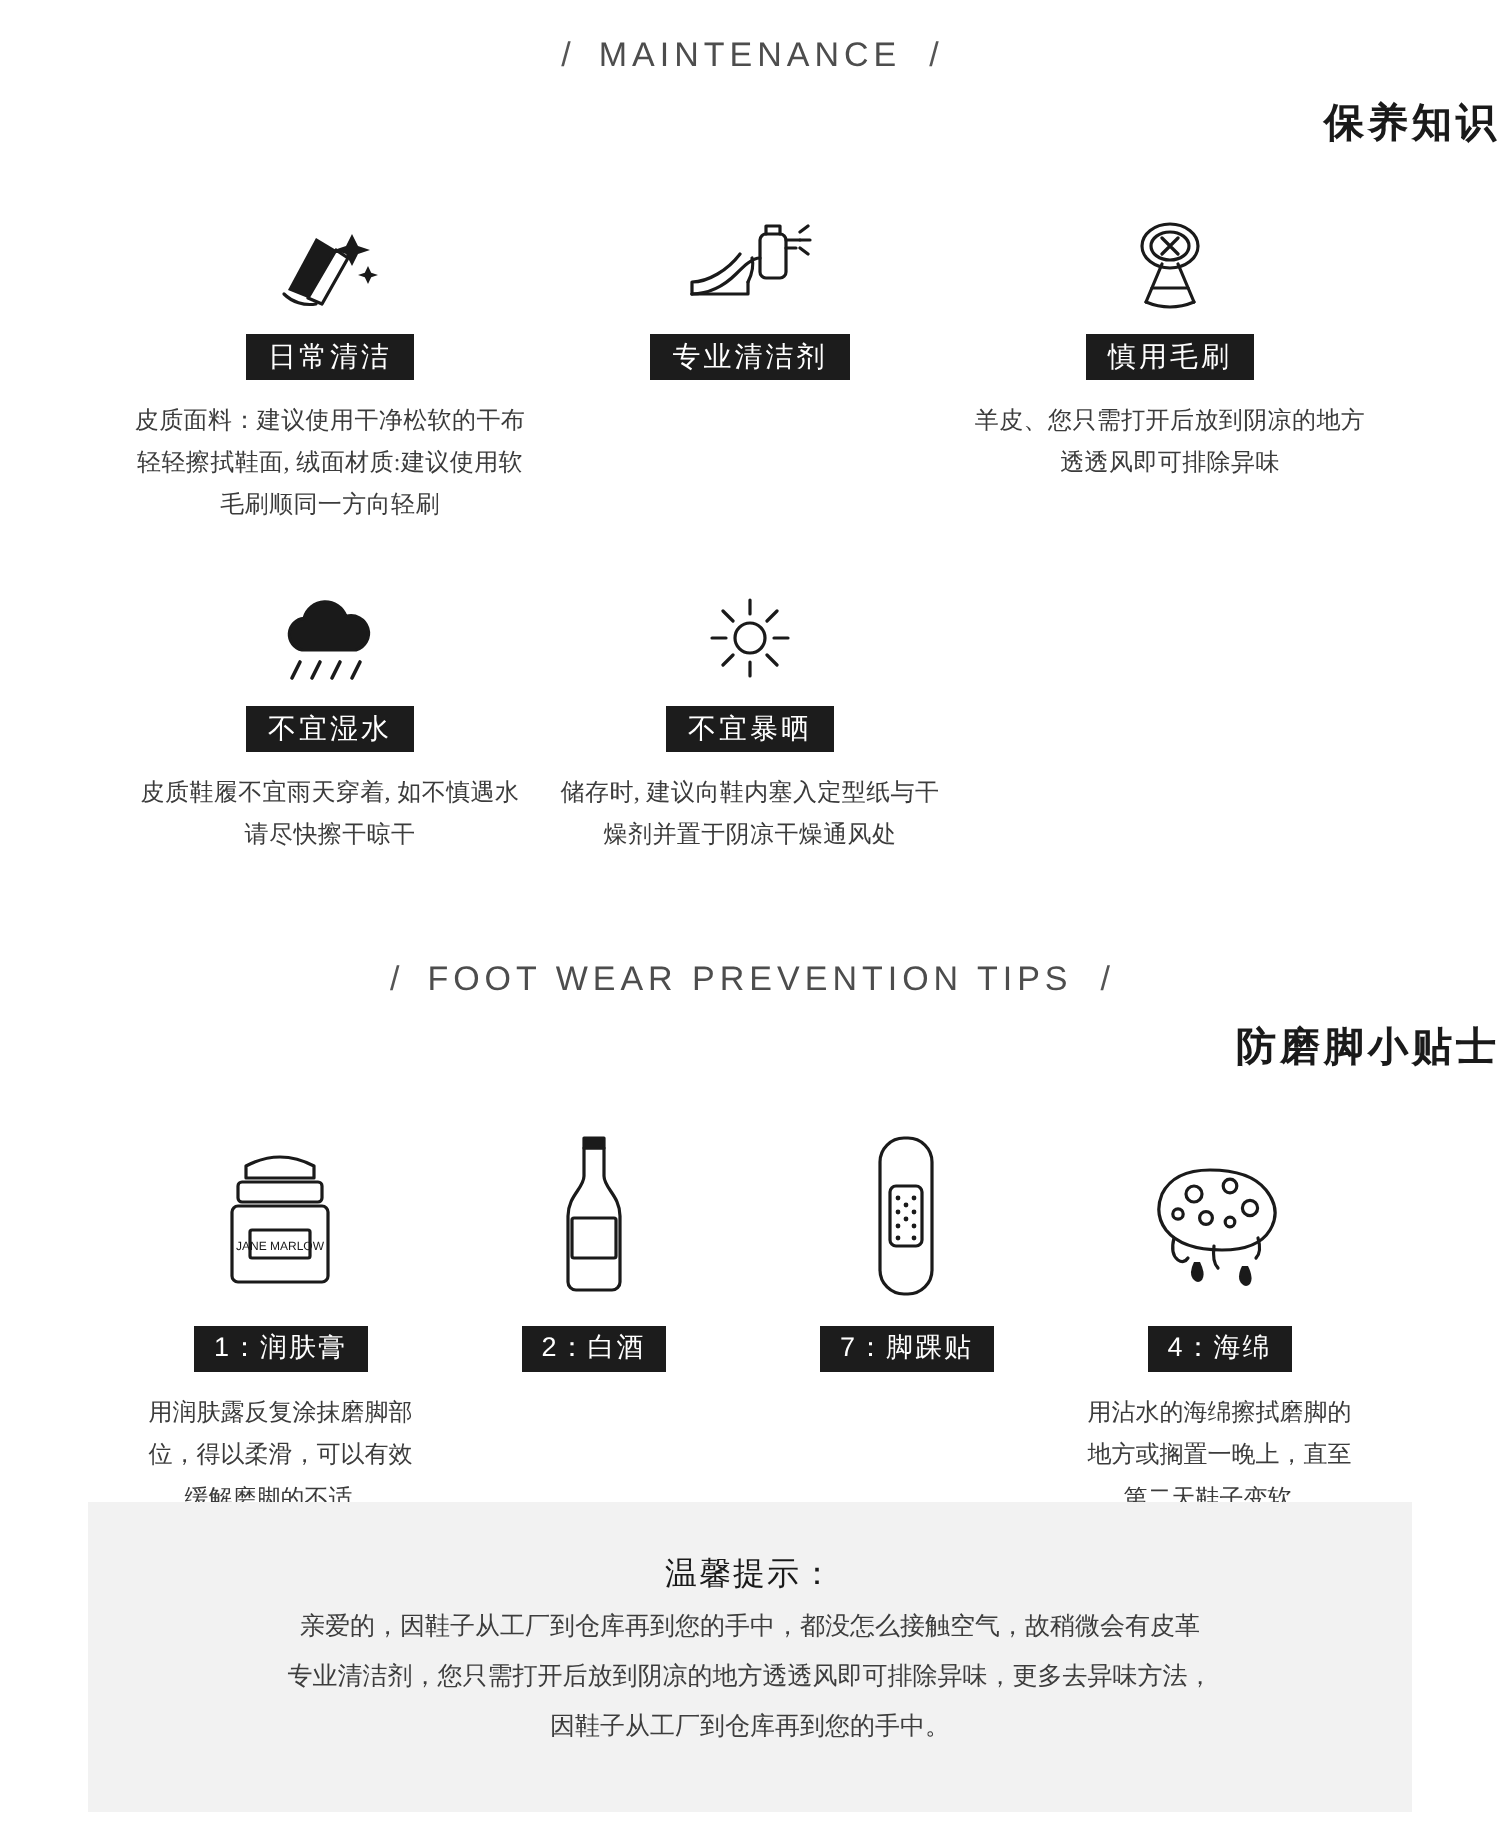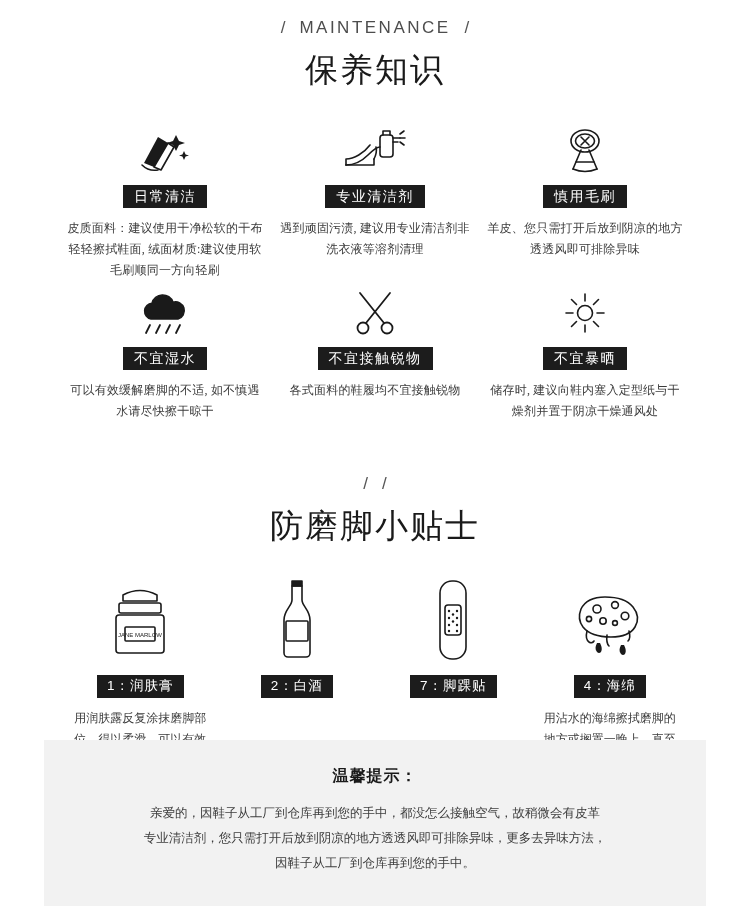--- a/index.html
+++ b/index.html
@@ -25,34 +25,35 @@
     align-items: center;
     justify-content: center;
     gap: 14px;
   }
   .sec-eyebrow .slash {
     font-size: 17px;
     color: #555;
     letter-spacing: 0;
   }
   .sec-title {
-    font-size: 33px;
-    font-weight: 400;
+    font-size: 20px;
+    font-weight: 700;
     letter-spacing: 2px;
     color: #1a1a1a;
     margin-top: 10px;
+    text-align: right;
   }
 
   
   #maintenance { padding-top: 18px; }
   .m-grid {
     margin-top: 26px;
     display: grid;
     grid-template-columns: repeat(3, 1fr);
-    row-gap: 0;
+    row-gap: 24px;
     padding: 0 60px;
   }
   .m-cell { text-align: center; padding: 0 6px; }
   .m-icon {
     height: 56px;
     display: flex;
     align-items: flex-end;
     justify-content: center;
     margin-bottom: 10px;
   }
@@ -112,26 +113,26 @@
     position: absolute;
     left: 44px;
     right: 44px;
     bottom: 14px;
     background: #f2f2f2;
     padding: 26px 40px 30px;
   }
   .notice-title {
     text-align: center;
     font-size: 16px;
-    font-weight: 700;
+    font-weight: 400;
     color: #1a1a1a;
     letter-spacing: 1px;
   }
   .notice-body {
-    margin-top: 14px;
+    margin-top: 3px;
     text-align: center;
     font-size: 12.5px;
     line-height: 2;
     color: #3d3d3d;
   }
 
   svg { display: block; }
 </style>
 </head>
 <body>
@@ -175,21 +176,20 @@
               <path d="M53 13 h7 M53 17 h5"></path>
               <path d="M60 9 l4 -3 M60 13 l5 0 M60 17 l4 3"></path>
               <path d="M6 40 C14 40 22 36 28 30 C32 26 36 22 40 22"></path>
               <path d="M6 40 L6 34 C14 34 24 28 30 20"></path>
               <path d="M34 34 C36 30 37 26 36 22"></path>
               <path d="M6 40 h28 M34 34 L34 40"></path>
             </g>
           </svg>
         </div>
         <div class="m-label">专业清洁剂</div>
-        <div class="m-desc">遇到顽固污渍, 建议用专业清洁剂非洗衣液等溶剂清理</div>
       </div>
 
       <div class="m-cell">
         <div class="m-icon">
           <svg width="56" height="50" viewBox="0 0 56 50">
             <g fill="none" stroke="#1a1a1a" stroke-width="1.6" stroke-linecap="round" stroke-linejoin="round">
               <ellipse cx="28" cy="16" rx="14" ry="11"></ellipse>
               <ellipse cx="28" cy="16" rx="9.5" ry="7"></ellipse>
               <path d="M24 12 l8 8 M32 12 l-8 8"></path>
               <path d="M24 25 L16 44 M32 25 L40 44"></path>
@@ -205,37 +205,23 @@
       <div class="m-cell">
         <div class="m-icon">
           <svg width="64" height="46" viewBox="0 0 64 46">
             <g fill="none" stroke="#1a1a1a" stroke-width="1.6" stroke-linecap="round" stroke-linejoin="round">
               <path d="M18 28 a8 8 0 0 1 1 -15.8 a11 11 0 0 1 21 -1 a8 8 0 0 1 5 16.8 Z" fill="#1a1a1a" stroke="#1a1a1a"></path>
               <path d="M17 34 L13 42 M27 34 L23 42 M37 34 L33 42 M47 34 L43 42" stroke-width="1.8"></path>
             </g>
           </svg>
         </div>
         <div class="m-label">不宜湿水</div>
-        <div class="m-desc">可以有效缓解磨脚的不适, 如不慎遇水请尽快擦干晾干</div>
-      </div>
-
-      <div class="m-cell">
-        <div class="m-icon">
-          <svg width="50" height="48" viewBox="0 0 50 48">
-            <g fill="none" stroke="#1a1a1a" stroke-width="1.8" stroke-linecap="round" stroke-linejoin="round">
-              <path d="M10 4 L34 34"></path>
-              <path d="M40 4 L16 34"></path>
-              <circle cx="13" cy="39" r="5.5"></circle>
-              <circle cx="37" cy="39" r="5.5"></circle>
-            </g>
-          </svg>
-        </div>
-        <div class="m-label">不宜接触锐物</div>
-        <div class="m-desc">各式面料的鞋履均不宜接触锐物</div>
-      </div>
+        <div class="m-desc">皮质鞋履不宜雨天穿着, 如不慎遇水请尽快擦干晾干</div>
+      </div>
+
 
       <div class="m-cell">
         <div class="m-icon">
           <svg width="52" height="48" viewBox="0 0 52 48">
             <g fill="none" stroke="#1a1a1a" stroke-width="1.6" stroke-linecap="round">
               <circle cx="26" cy="24" r="7.5"></circle>
               <path d="M26 5 V12 M26 36 V43 M7 24 H14 M38 24 H45
                        M12.5 10.5 L17.5 15.5 M34.5 32.5 L39.5 37.5
                        M39.5 10.5 L34.5 15.5 M17.5 32.5 L12.5 37.5"></path>
             </g>
@@ -245,20 +231,21 @@
         <div class="m-desc">储存时, 建议向鞋内塞入定型纸与干燥剂并置于阴凉干燥通风处</div>
       </div>
 
     </div>
   </section>
 
   <section id="tips">
     <div class="sec-head">
       <div class="sec-eyebrow">
         <span class="slash">/</span>
+        <span>FOOT WEAR PREVENTION TIPS</span>
         <span class="slash">/</span>
       </div>
       <div class="sec-title">防磨脚小贴士</div>
     </div>
 
     <div class="t-grid">
 
       <div class="t-cell">
         <div class="t-icon">
           <svg width="78" height="84" viewBox="0 0 78 84">

